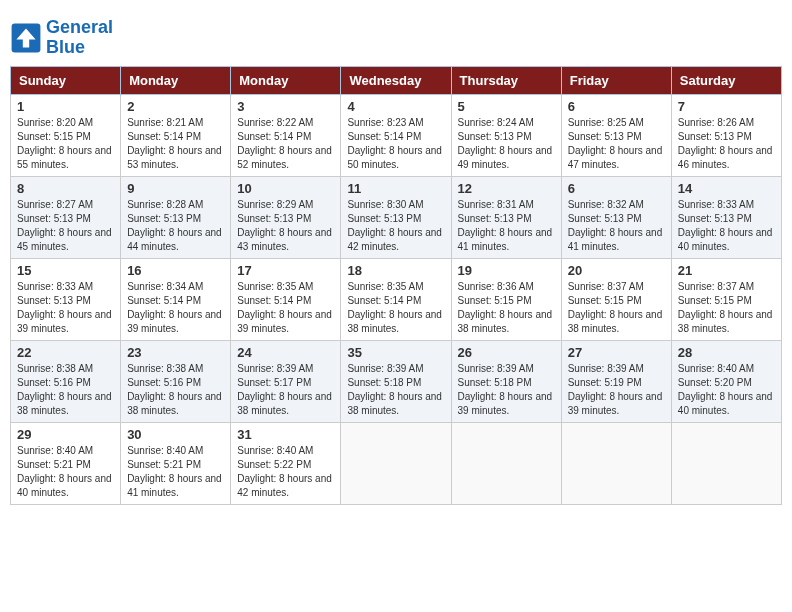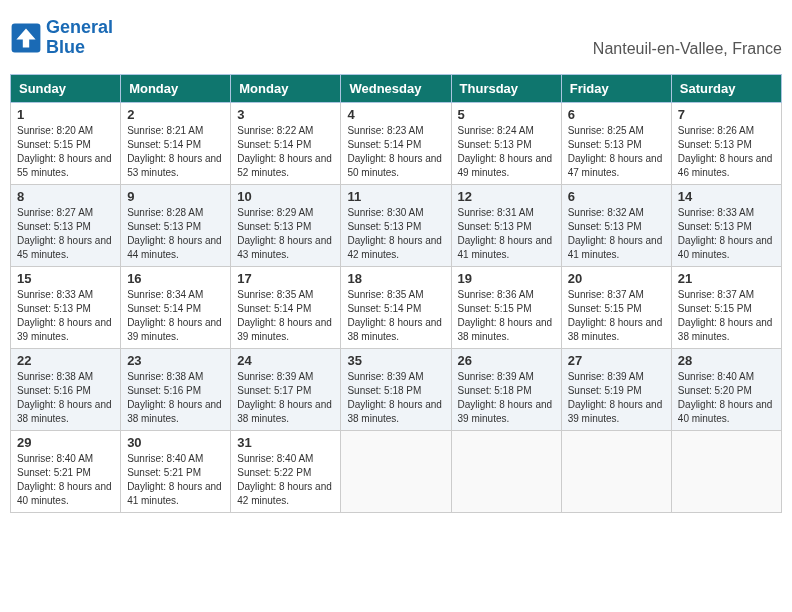--- a/index.html
+++ b/index.html
@@ -6,22 +6,23 @@
     body {
       font-family: Arial, sans-serif;
       background: #fff;
       width: 792px;
       min-height: 612px;
       padding: 10px;
     }
     .header-area {
       display: flex;
       justify-content: space-between;
-      align-items: flex-end;
-      margin-bottom: 16px;
+      align-items: flex-start;
+      margin-bottom: 8px;
+      flex-direction: column;
     }
     .logo {
       display: flex;
       align-items: center;
       margin-top: 8px;
     }
     .logo-text {
       font-size: 18px;
       font-weight: bold;
       color: #333;
@@ -45,21 +46,21 @@
     }
     .location-title {
       font-size: 16px;
       color: #555;
     }
     .calendar {
       width: 100%;
       border-collapse: collapse;
     }
     .calendar th {
-      background-color: #0f766e;
+      background-color: #7f1d1d;
       color: #fff;
       text-align: left;
       padding: 6px 8px;
       font-size: 13px;
       font-weight: bold;
       border: 1px solid #aac4e0;
     }
     .calendar td {
       border: 1px solid #ccc;
       vertical-align: top;
@@ -98,21 +99,20 @@
     <svg class="logo-icon" viewBox="0 0 40 40">
       <rect x="2" y="2" width="36" height="36" rx="4" fill="#1a6ab5"></rect>
       <polygon points="20,8 32,22 24,22 24,32 16,32 16,22 8,22" fill="white"></polygon>
     </svg>
     <div class="logo-text">
       <div><span>General</span></div>
       <div><span style="color:#1a6ab5">Blue</span></div>
     </div>
   </div>
   <div class="title-area">
-    <div class="location-title">Nanteuil-en-Vallee, France</div>
   </div>
 </div>
 
 <table class="calendar">
   <thead>
     <tr>
     <th>Sunday</th>
         <th>Monday</th>
         <th>Monday</th>
         <th>Wednesday</th>

